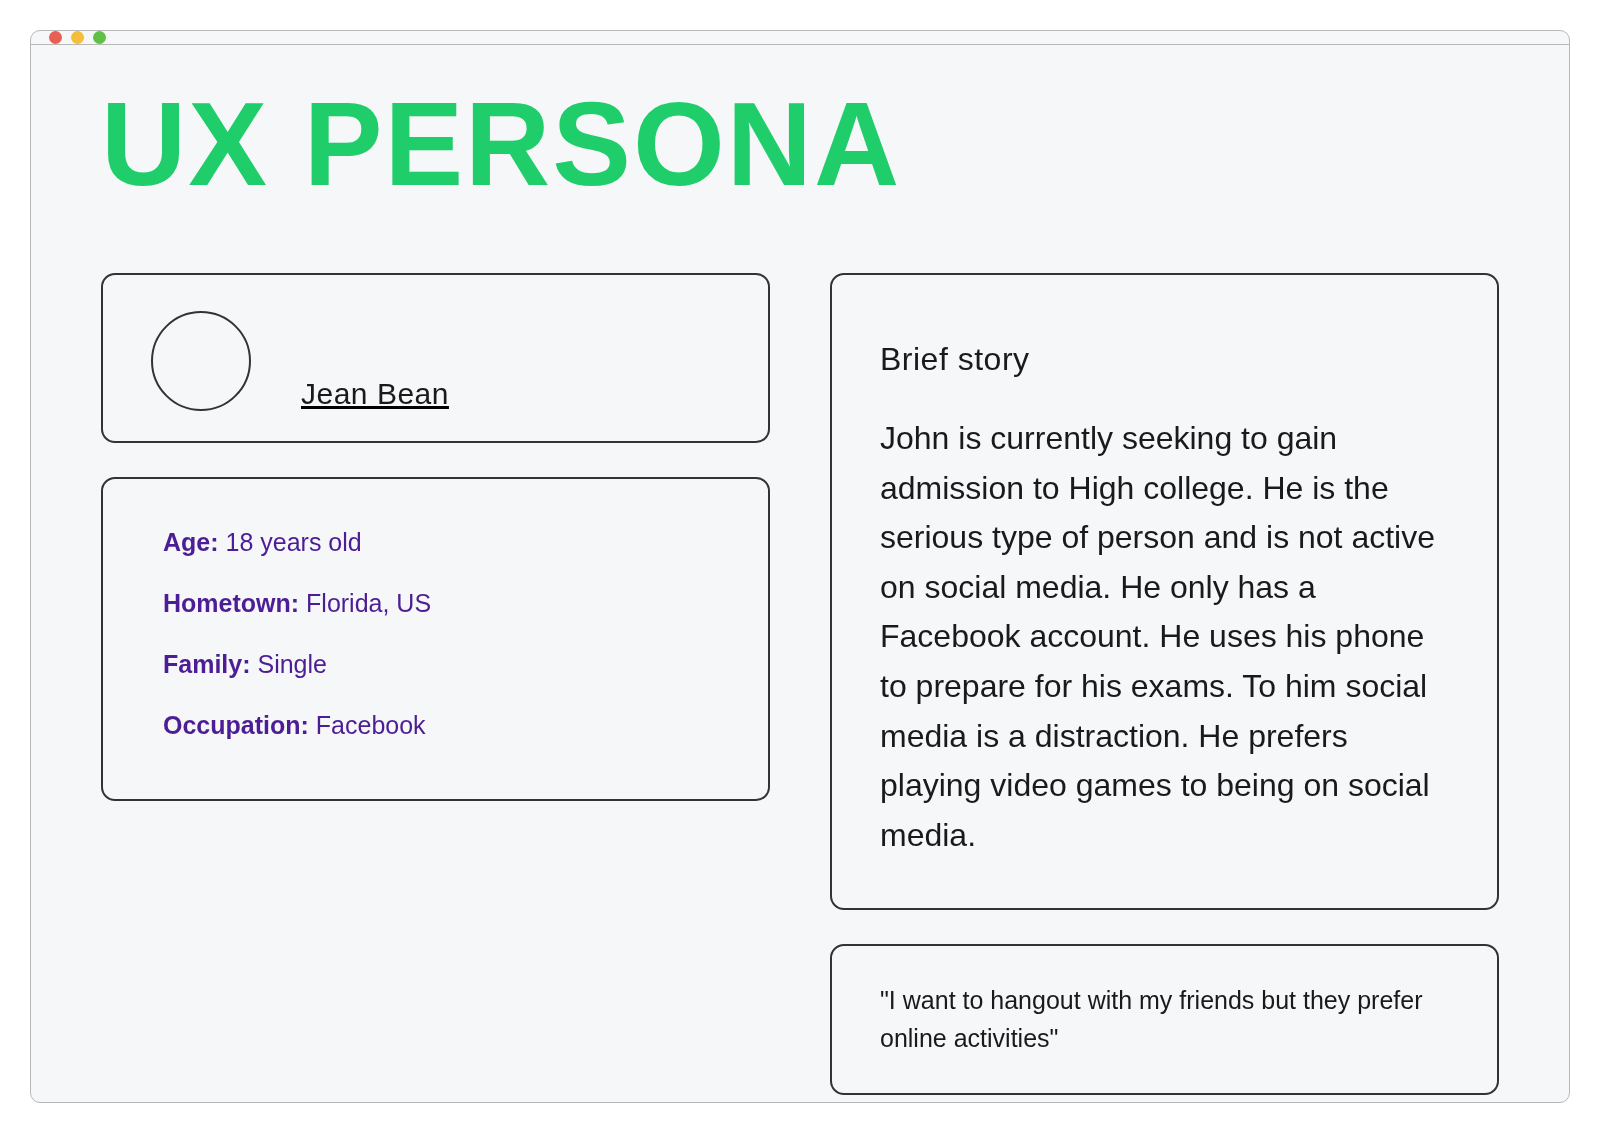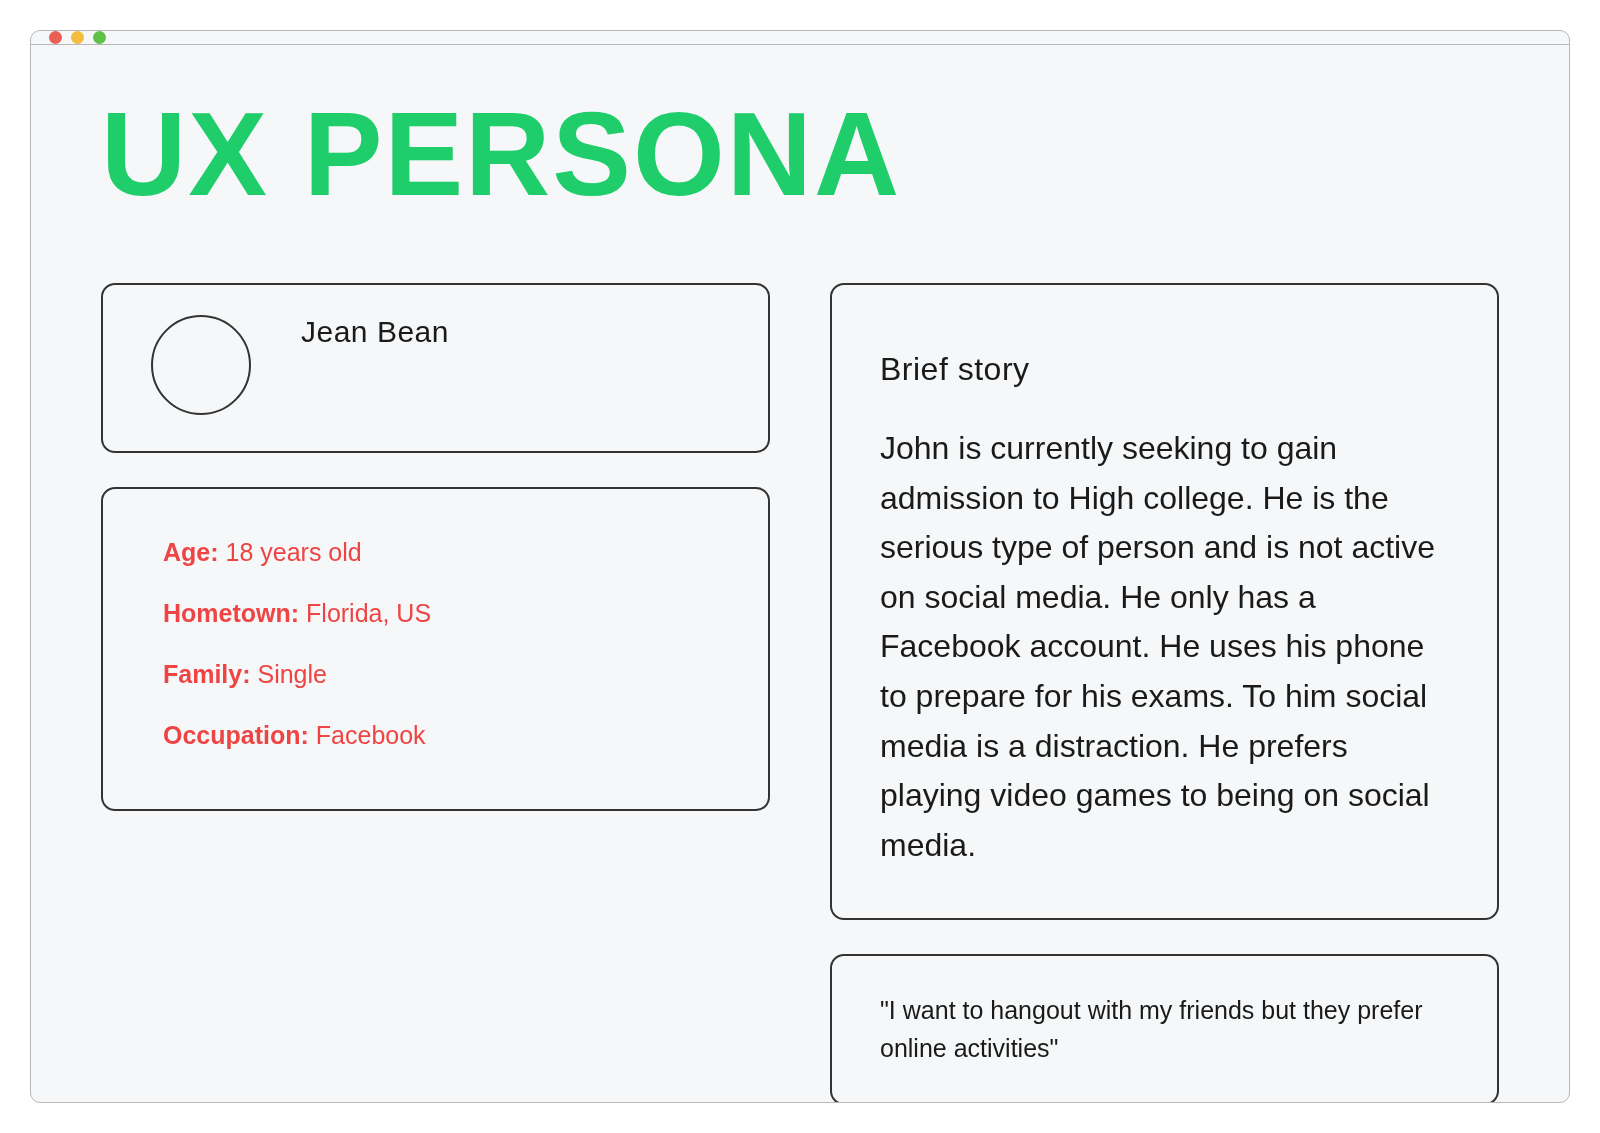--- a/index.html
+++ b/index.html
@@ -1,19 +1,18 @@
 <!DOCTYPE html>
 <html><head>
   <meta charset="utf-8">
   <style>
     * {
       margin: 0;
       padding: 0;
       box-sizing: border-box;
-      gap: 10px;
     }
     body {
       font-family: -apple-system, BlinkMacSystemFont, "Segoe UI", Helvetica, Arial, sans-serif;
       background: #ffffff;
       padding: 30px;
       width: 1600px;
       height: 1133px;
     }
     .window {
       width: 100%;
@@ -63,24 +62,25 @@
       flex-direction: column;
       gap: 34px;
     }
     .card {
       border: 2.5px solid #333333;
       border-radius: 14px;
       background: transparent;
     }
     .profile-card {
       display: flex;
-      align-items: flex-start;
+      align-items: flex-end;
       padding: 30px 48px;
       gap: 50px;
       height: 170px;
+      text-decoration: underline;
     }
     .avatar {
       width: 100px;
       height: 100px;
       border: 2.5px solid #333333;
       border-radius: 50%;
       flex-shrink: 0;
     }
     .persona-name {
       font-size: 30px;
@@ -100,21 +100,21 @@
     }
     .demo-list {
       list-style: none;
       display: flex;
       flex-direction: column;
       gap: 26px;
       padding-left: 4px;
     }
     .demo-item {
       font-size: 25px;
-      color: #ef4444;
+      color: #4c1d95;
       line-height: 1.4;
     }
     .demo-item .label {
       font-weight: 700;
     }
     .story-card {
       padding: 66px 48px 48px 48px;
     }
     .story-text {
       font-size: 32px;

